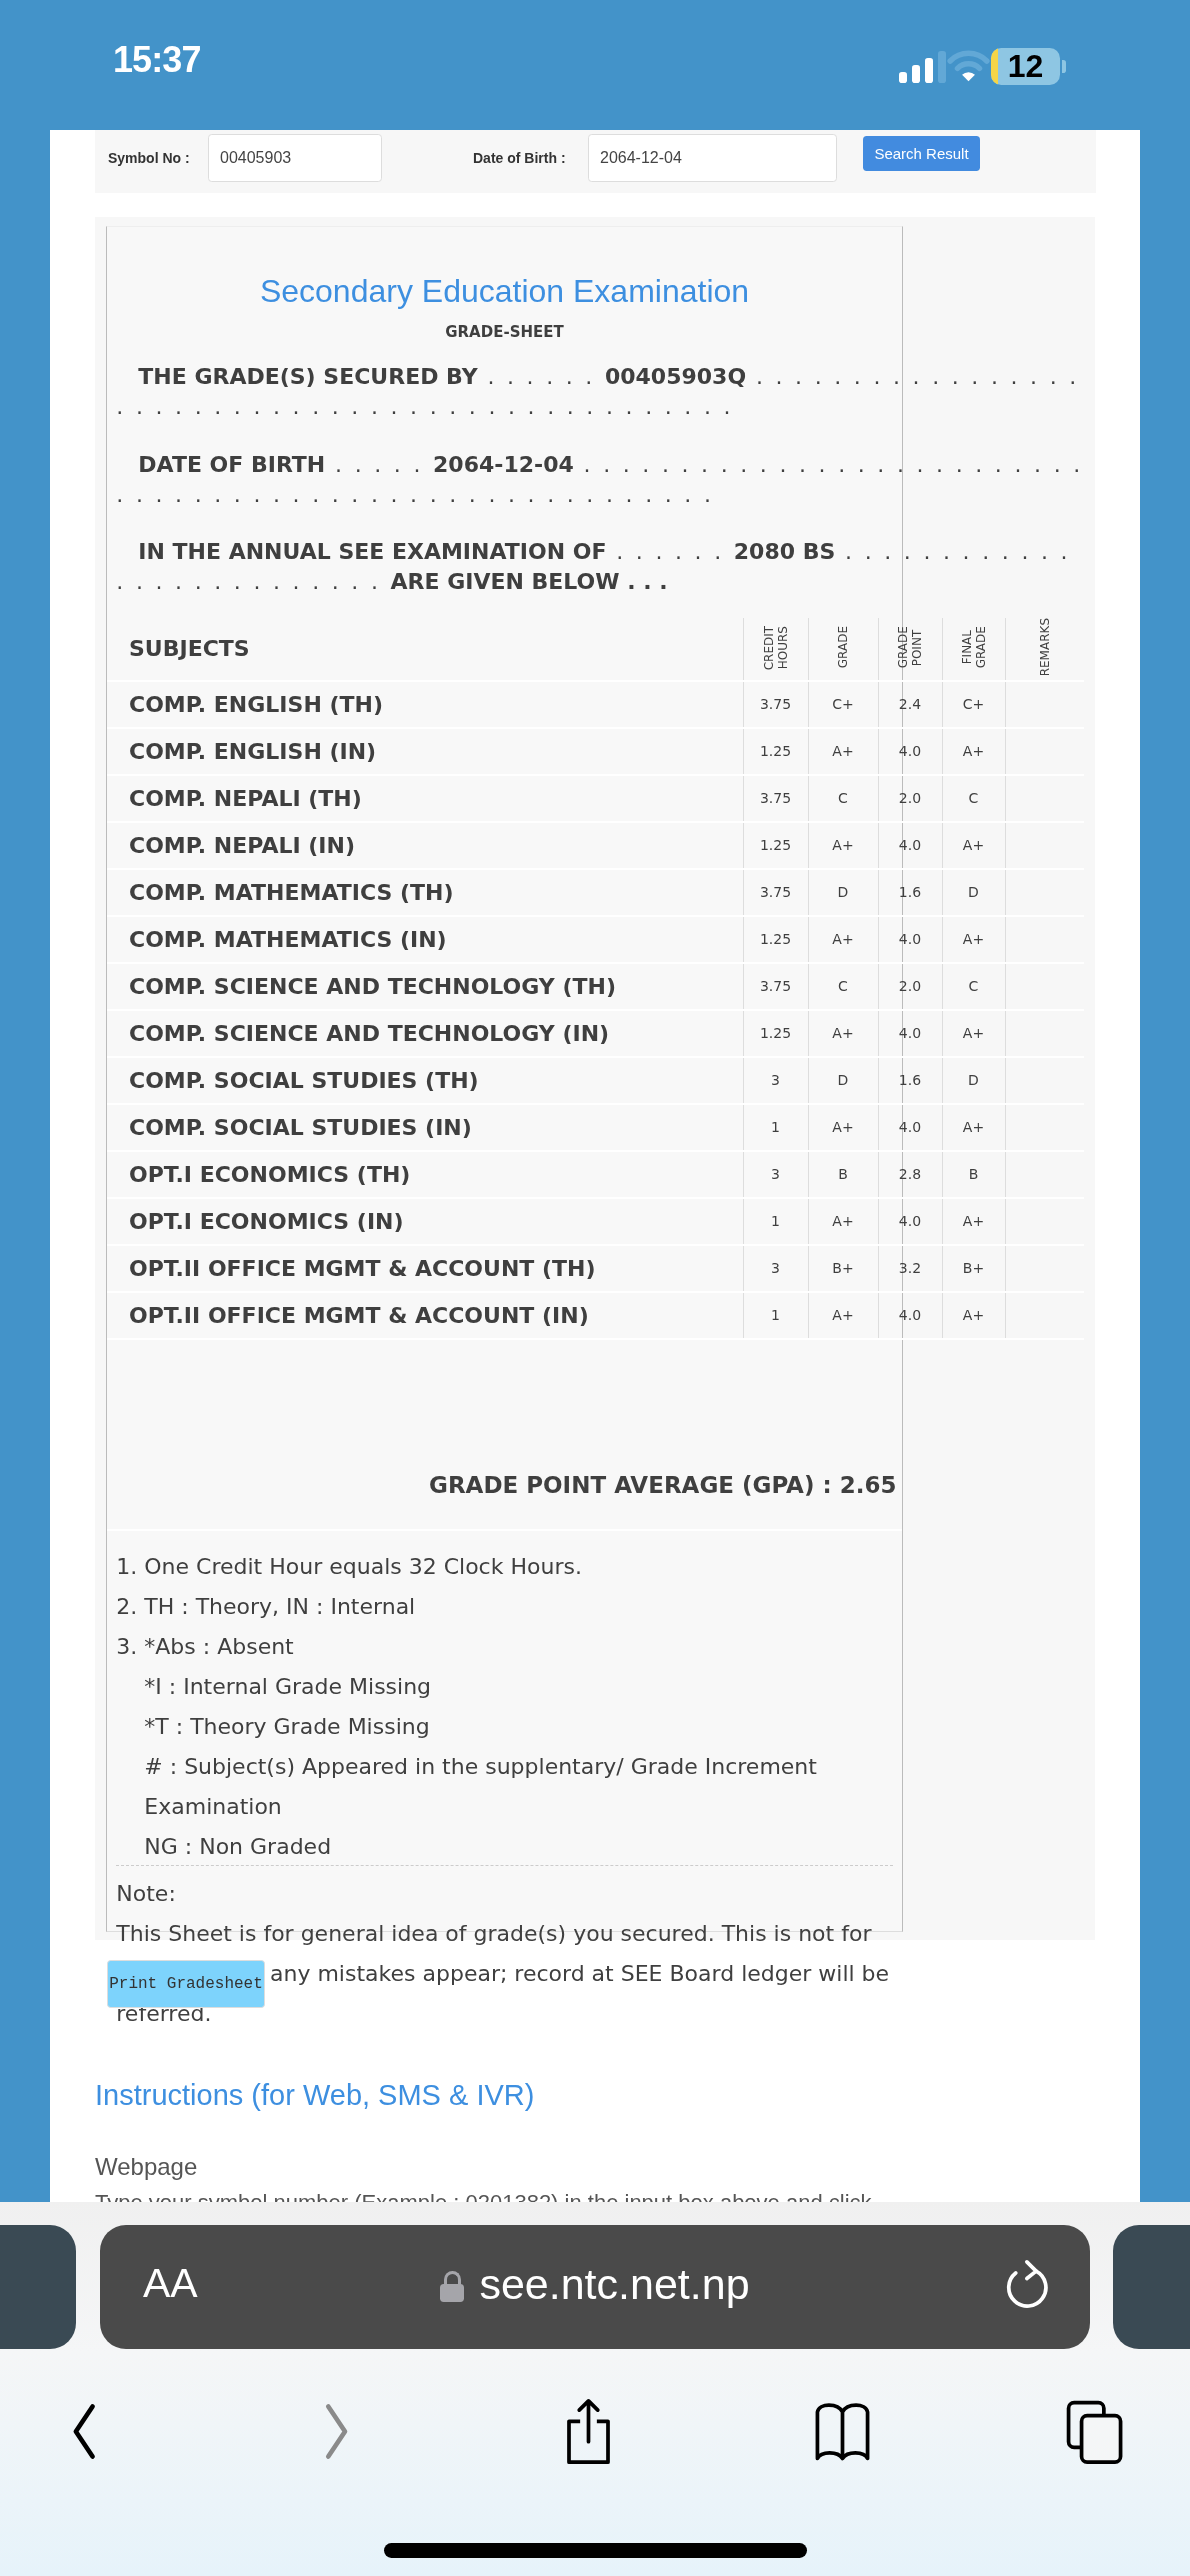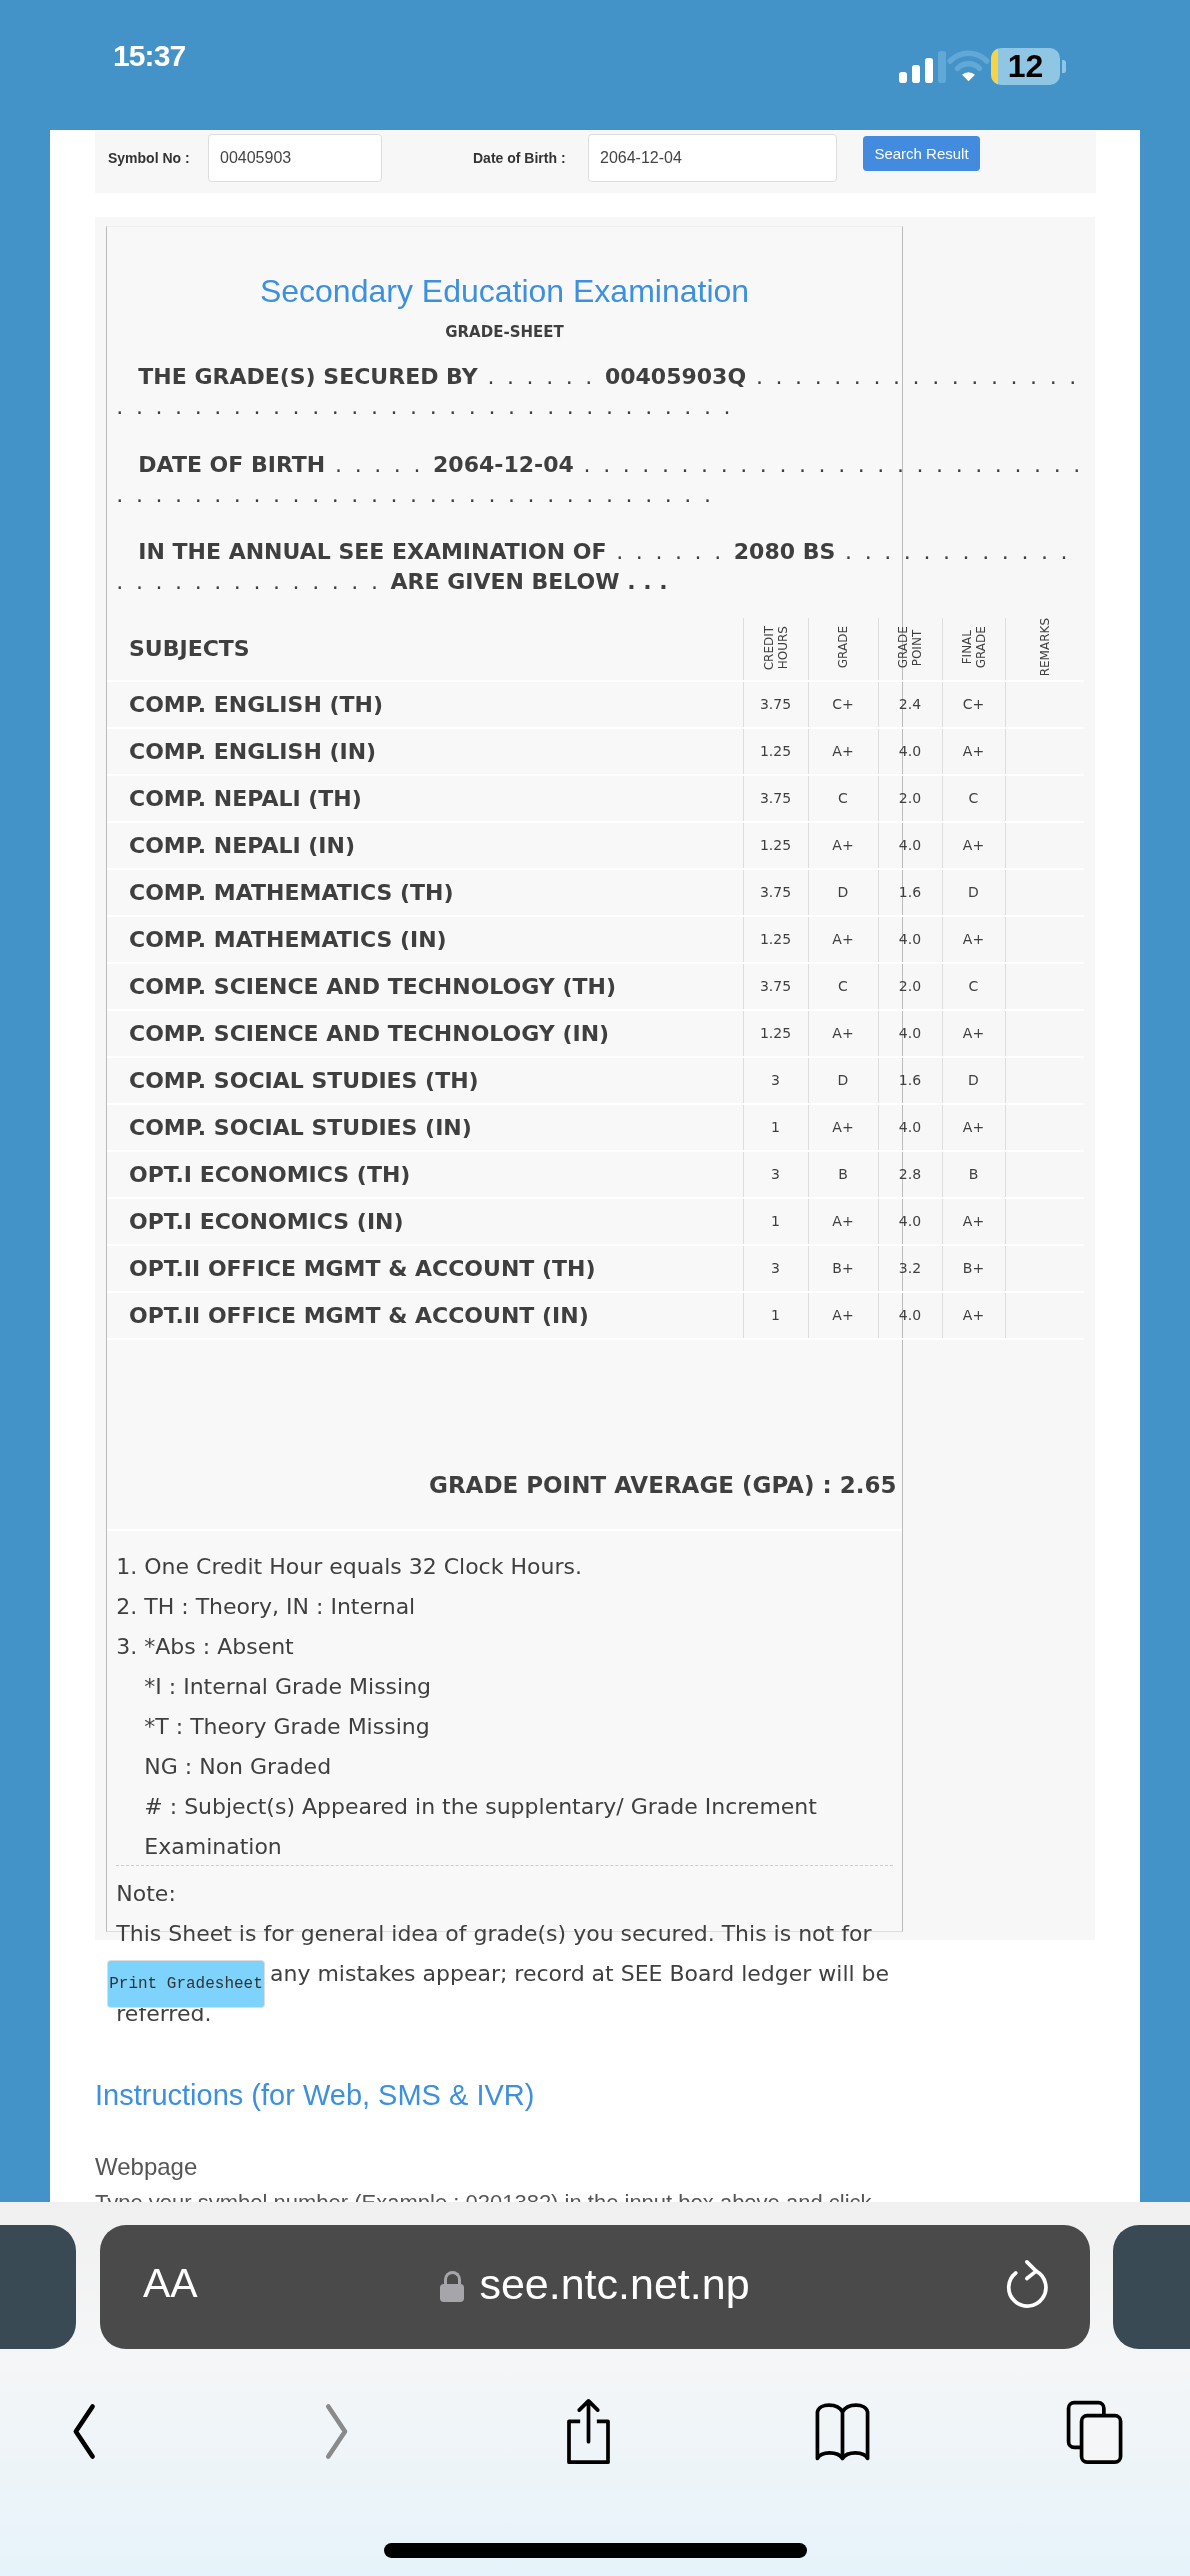--- a/index.html
+++ b/index.html
@@ -1,21 +1,21 @@
 <!DOCTYPE html>
 <html style="font-size:15px"><head>
 <meta charset="utf-8">
 <style>
   * { box-sizing: border-box; margin: 0; padding: 0; }
   html, body { width: 1191px; height: 2576px; overflow: hidden; }
   body { background: #4393c9; font-family: "DejaVu Sans", sans-serif; position: relative; color: #3f3f3f; }
 
   
   .status-bar { position: absolute; left: 0; top: 0; width: 1191px; height: 130px; }
-  .status-time { position: absolute; left: 113px; top: 39px; font-family: "Liberation Sans", sans-serif; font-weight: bold; font-size: 30px; color: #fff; letter-spacing: -0.9px; }
+  .status-time { position: absolute; left: 113px; top: 39px; font-family: "Liberation Sans", sans-serif; font-weight: bold; font-size: 36px; color: #fff; letter-spacing: -0.9px; }
   .status-icons { position: absolute; left: 899px; top: 46px; height: 41px; display: flex; align-items: center; gap: 1px; }
   .signal { display: flex; align-items: flex-end; gap: 4.6px; height: 33px; }
   .signal span { width: 8.3px; background: #fff; border-radius: 2.8px; }
   .signal span.dim { background: #62a8d6; }
   .battery { position: relative; width: 69px; height: 37px; border-radius: 10.2px; background: #8ec6e3; overflow: hidden; }
   .battery .level { position: absolute; left: 0; top: 0; bottom: 0; width: 7.4px; background: #f5d547; }
   .battery .pct { position: absolute; left: 0; right: 0; top: 0; bottom: 0; text-align: center; font-family: "Liberation Sans", sans-serif; font-weight: bold; font-size: 32px; line-height: 37px; color: #000; }
   .battery-nub { width: 4.6px; height: 13px; background: #8ec6e3; border-radius: 0 2.8px 2.8px 0; margin-left: -15px; }
 
   
@@ -266,22 +266,22 @@
       <div class="gpa-row">
         <div class="gpa-text">GRADE POINT AVERAGE (GPA) : 2.65</div>
       </div>
 
       <div class="legend">
         <div>1. One Credit Hour equals 32 Clock Hours.</div>
         <div>2. TH : Theory, IN : Internal</div>
         <div>3. *Abs : Absent</div>
         <div class="indent">*I : Internal Grade Missing</div>
         <div class="indent">*T : Theory Grade Missing</div>
+        <div class="indent"># : Subject(s) Appeared in the supplentary/ Grade Increment Examination</div>
         <div class="indent">NG : Non Graded</div>
-        <div class="indent"># : Subject(s) Appeared in the supplentary/ Grade Increment Examination</div>
       </div>
 
       <div class="note-divider"></div>
       <div class="note">
         <div>Note:</div>
         <div>This Sheet is for general idea of grade(s) you secured. This is not for official use. If any mistakes appear; record at SEE Board ledger will be referred.</div>
       </div>
     </div>
   </div>
 

